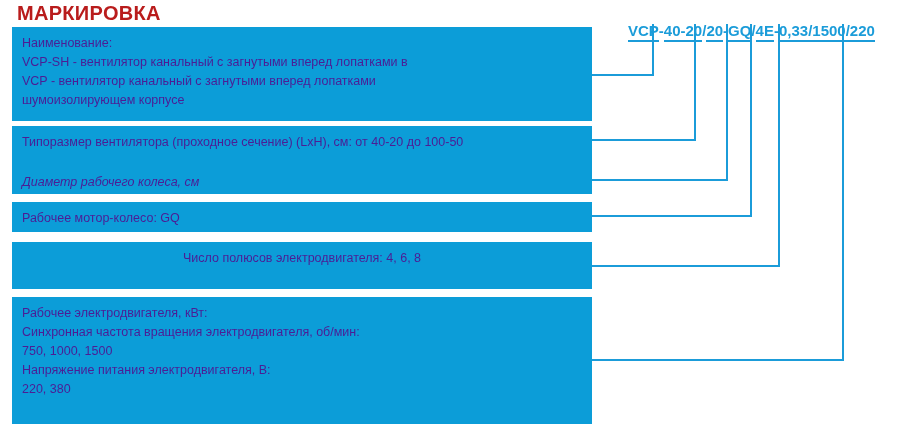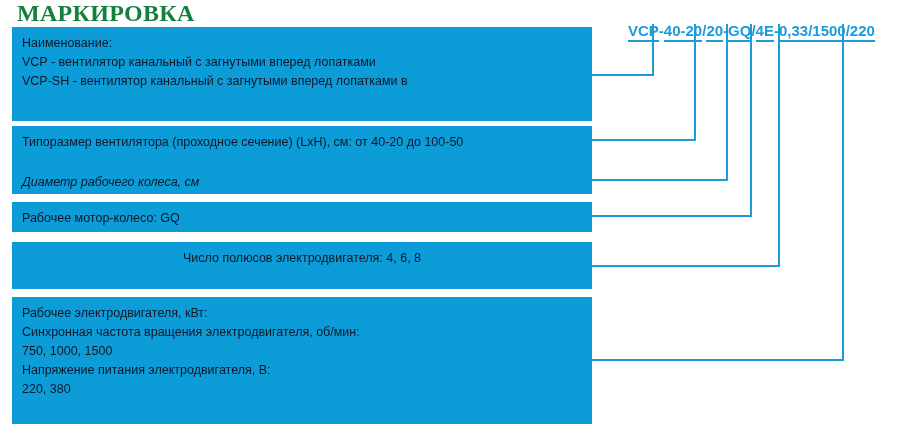--- a/index.html
+++ b/index.html
@@ -18,27 +18,26 @@
     width: 900px;
     height: 434px;
     background: #ffffff;
   }
 
   
   #title {
     position: absolute;
     left: 17px;
     top: 1px;
-    font-size: 24px;
+    font-size: 20px;
     font-weight: bold;
-    color: #15803d;
+    color: #b91c1c;
     letter-spacing: 0.3px;
     line-height: 24px;
     white-space: nowrap;
-    font-family: Liberation Serif, serif;
   }
 
   
   #code {
     position: absolute;
     left: 628px;
     top: 22px;
     font-size: 15px;
     font-weight: bold;
     color: #1B9CD9;
@@ -53,21 +52,21 @@
   #code .sep {
     display: inline-block;
   }
 
   
   .block {
     position: absolute;
     left: 12px;
     width: 580px;
     background: #0C9DD8;
-    color: #0f172a;
+    color: #4c1d95;
     font-size: 12.5px;
     line-height: 19px;
     box-sizing: border-box;
     padding: 7px 10px 7px 10px;
   }
   .block .line {
     white-space: nowrap;
   }
 
   
@@ -106,22 +105,23 @@
   <div class="conn-v" style="left:750px; top:24px; height:193px;"></div>
 
   <div class="conn-h" style="left:592px; top:265px; width:188px;"></div>
   <div class="conn-v" style="left:778px; top:24px; height:243px;"></div>
 
   <div class="conn-h" style="left:592px; top:359px; width:252px;"></div>
   <div class="conn-v" style="left:842px; top:24px; height:337px;"></div>
 
   <div class="block" style="top:27px; height:94px;">
     <div class="line">Наименование:</div>
+    <div class="line">VCP-SH - вентилятор канальный с загнутыми вперед лопатками в</div>
     <div class="line">VCP - вентилятор канальный с загнутыми вперед лопатками</div>
-    <div class="line">VCP-SH - вентилятор канальный с загнутыми вперед лопатками в</div>
+    <div class="line">шумоизолирующем корпусе</div>
   </div>
 
   <div class="block" style="top:126px; height:44px;">
     <div class="line">Типоразмер вентилятора (проходное сечение) (LxH), см: от 40-20 до 100-50</div>
   </div>
 
   <div class="block" style="top:166px; height:28px;font-style:italic;">
     <div class="line">Диаметр рабочего колеса, см</div>
   </div>
 

